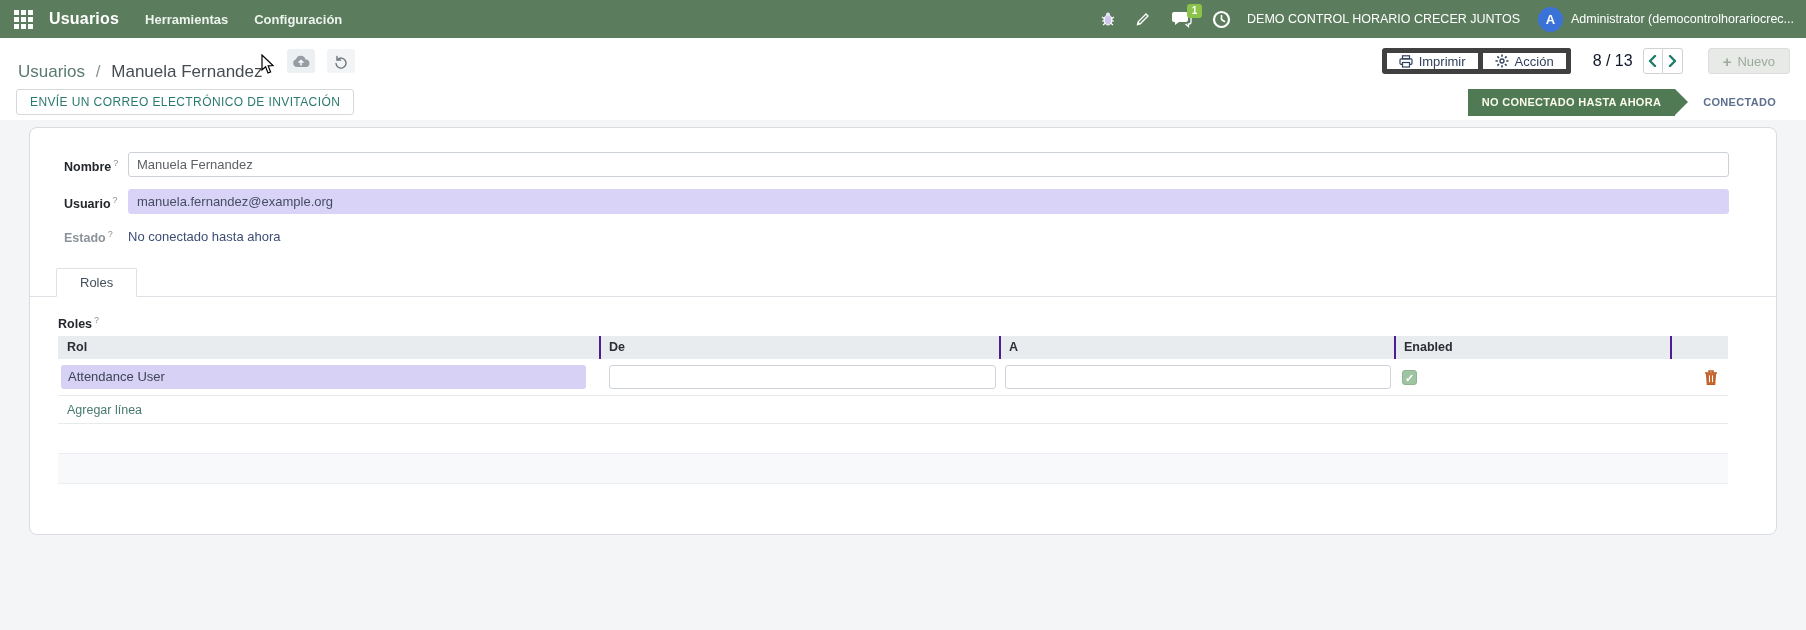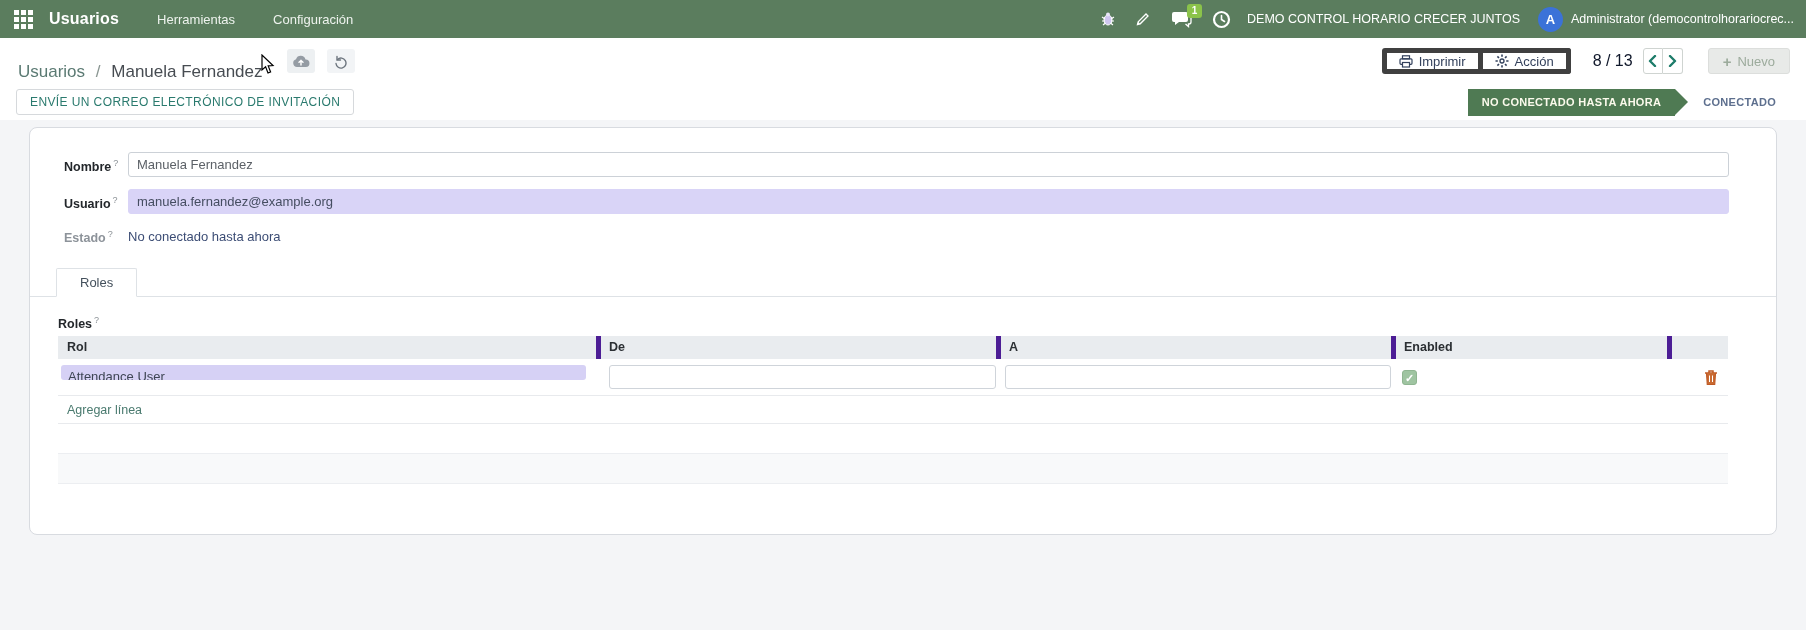--- a/index.html
+++ b/index.html
@@ -13,21 +13,21 @@
   }
   
   .navbar {
     position:absolute; top:0; left:0; width:100%; height:38px;
     background:#5b7d5e; display:flex; align-items:center; color:#fff;
     padding:0 12px 0 14px;
   }
   .grid-icon { display:grid; grid-template-columns:repeat(3,5px); grid-template-rows:repeat(3,5px); gap:2px; cursor:pointer; }
   .grid-icon span { background:#fff; width:5px; height:5px; }
   .app-name { font-size:16px; font-weight:bold; margin-left:16px; letter-spacing:.2px; }
-  .nav-menu { font-size:13px; margin-left:38px; color:#eef3ee; cursor:pointer; }
+  .nav-menu { font-size:13px; margin-left:26px; color:#eef3ee; cursor:pointer;font-weight:bold; }
   .nav-right { margin-left:auto; display:flex; align-items:center; }
   .nav-ico { width:20px; height:20px; margin-left:15px; position:relative; display:flex; align-items:center; justify-content:center; cursor:pointer; }
   .chat-wrap { width:28px; }
   .badge {
     position:absolute; top:-5px; right:-6px; min-width:15px; height:14px;
     background:#8bc34a; color:#fff; font-size:10px; line-height:14px; text-align:center;
     border-radius:3px; padding:0 2px; font-weight:bold;
   }
   .company { font-size:12.5px; margin-left:16px; white-space:nowrap; cursor:pointer; }
   .avatar {
@@ -121,29 +121,29 @@
     position:absolute; top:140px; left:26px; height:29px; background:#fff;
     border:1px solid #dee2e6; border-bottom:1px solid #fff; z-index:2;
     font-size:13px; color:#44505c; padding:0 23px; line-height:27px; cursor:pointer;
     border-radius:2px 2px 0 0;
   }
   .slabel { position:absolute; left:28px; top:187px; font-size:12.5px; font-weight:bold; color:#23272b; }
   .rtable { position:absolute; left:28px; right:48px; top:208px; }
   .thead { display:flex; height:23px; background:#e9ecef; }
   .th {
     font-size:12.5px; font-weight:bold; color:#2b2f33; line-height:23px;
-    padding-left:8px; border-right:5px solid #4c1d95; cursor:pointer;
+    padding-left:8px; border-right:2px solid #4c1d95; cursor:pointer;
   }
   .th:first-child { padding-left:9px; }
   .th:last-child { border-right:none; }
   .w-rol { width:543px; } .w-de { width:400px; } .w-a { width:395px; } .w-en { width:276px; }
   .w-x { flex:1; }
   .trow { position:relative; height:37px; border-bottom:1px solid #e8eaed; }
   .m2o-pill {
-    position:absolute; left:3px; top:6px; width:525px; height:15px;
+    position:absolute; left:3px; top:6px; width:525px; height:24px;
     background:#d6d1f5; border-radius:3px; font-size:13px; color:#3e4554;
     line-height:24px; padding:0 7px; cursor:text; overflow:hidden; white-space:nowrap;
   }
   .cell-input {
     position:absolute; top:6px; height:24px; border:1px solid #cfd4da; border-radius:3px;
     background:#fff; font-size:13px; color:#5c6167; padding:0 7px; font-family:inherit; outline:none;
   }
   .de-input { left:551px; width:387px; }
   .a-input  { left:947px; width:386px; }
   .cb {

